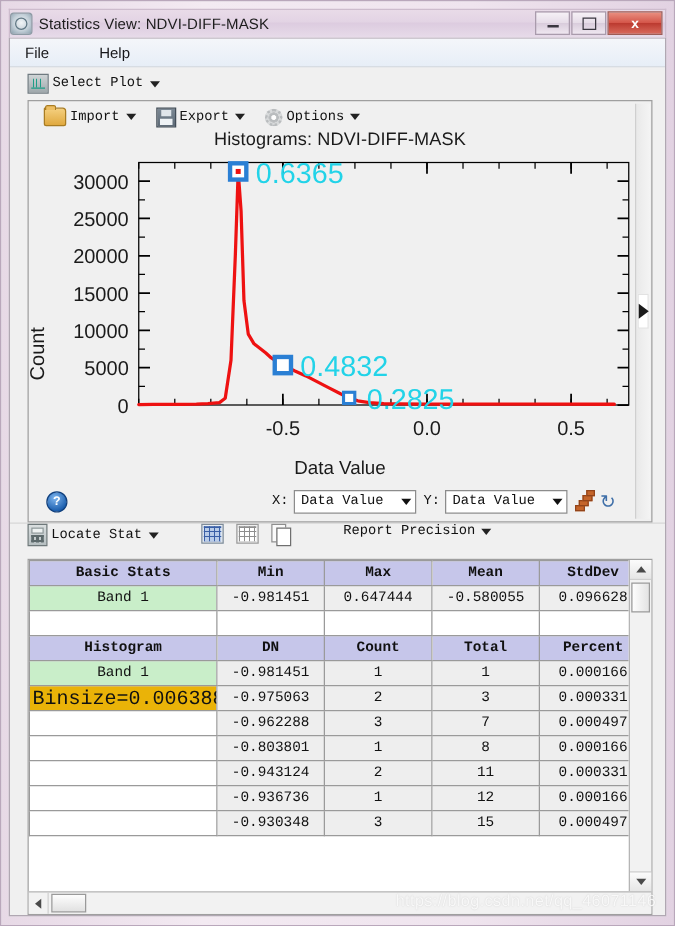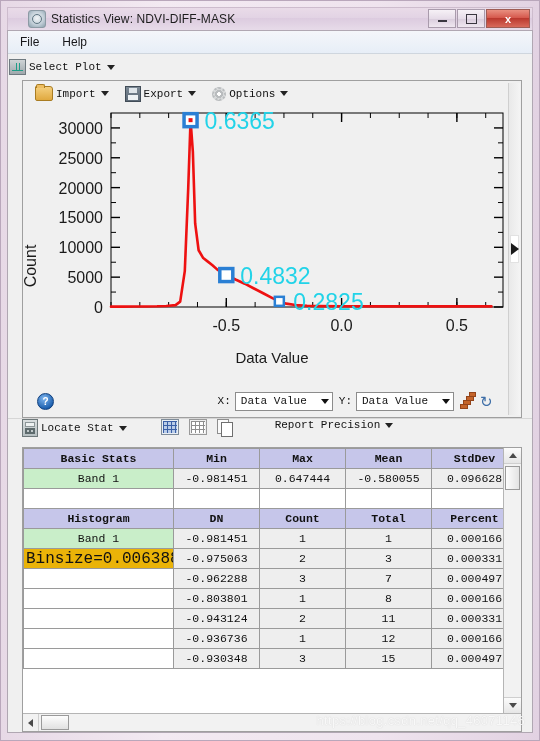--- a/index.html
+++ b/index.html
@@ -18,21 +18,21 @@
     border: 1px solid #b9a7bb;
   }
   
   .titlebar {
     position: relative;
     height: 22px;
     background: linear-gradient(to bottom, #e9dbe8 0%, #e2d3e4 45%, #dccbdf 46%, #e7dbe9 100%);
     border: 1px solid #cdbccd;
     border-bottom: none;
     display: flex; align-items: center;
-    padding-left: 20px;
+    padding-left: 0;
   }
   .win-icon {
     width: 16px; height: 16px; margin-right: 5px;
     border-radius: 3px;
     background: radial-gradient(circle at 50% 45%, #f2f5f7 0%, #c3cfd8 55%, #8aa0ad 100%);
     border: 1px solid #8c9aa4;
     position: relative; flex: none;
   }
   .win-icon::after {
     content: "";
@@ -66,27 +66,27 @@
     border: 1px solid #b0a7b2;
     height: calc(100% - 22px);
     box-sizing: border-box;
     display: flex; flex-direction: column;
   }
   
   .menubar {
     height: 22px; flex: none;
     background: linear-gradient(to bottom, #f4f6fa 0%, #e7eef7 100%);
     border-bottom: 1px solid #cfd6de;
-    display: flex; align-items: center; padding-left: 8px; gap: 15px;
+    display: flex; align-items: center; padding-left: 8px; gap: 32px;
   }
   .menu-item { font-size: 12px; color: #17171a; padding: 2px 4px; }
   
   .selectplot-bar {
     height: 26px; flex: none;
-    display: flex; align-items: center; padding-left: 1px;
+    display: flex; align-items: center; padding-left: 14px;
     background: #f0f0f0;
   }
   .tb-btn { display: flex; align-items: center; gap: 3px; font-family: "Liberation Mono", monospace; font-size: 11px; color: #111; }
   .icon-selectplot {
     width: 15px; height: 14px; flex: none;
     background: linear-gradient(to bottom, #cfd4d6, #9fa8ac);
     border: 1px solid #6f7a80; position: relative;
   }
   .icon-selectplot::after {
     content:""; position:absolute; left:2px; right:2px; top:3px; height: 7px;
@@ -335,20 +335,21 @@
           <span>Export</span>
           <span class="caret"></span>
         </div>
         <div class="tb-btn">
           <span class="icon-options"></span>
           <span>Options</span>
           <span class="caret"></span>
         </div>
       </div>
 
+      <div class="plot-title">Histograms: NDVI-DIFF-MASK</div>
 
       <div class="chart-wrap">
         <div class="axis-ylabel">Count</div>
         <svg class="chart" id="chart-svg" width="500" height="240" viewBox="0 0 500 240">
             <rect x="88" y="8" width="392" height="194" fill="#f0f0f0" stroke="#000" stroke-width="1"></rect>
             <line x1="88" y1="202" x2="97" y2="202" stroke="#000" stroke-width="1.4"></line>
             <line x1="480" y1="202" x2="471" y2="202" stroke="#000" stroke-width="1.4"></line>
             <text x="80" y="208" text-anchor="end" font-family="&quot;Liberation Sans&quot;, sans-serif" font-size="16" fill="#1a1a1a">0</text>
             <line x1="88" y1="172.15384615384616" x2="97" y2="172.15384615384616" stroke="#000" stroke-width="1.4"></line>
             <line x1="480" y1="172.15384615384616" x2="471" y2="172.15384615384616" stroke="#000" stroke-width="1.4"></line>

